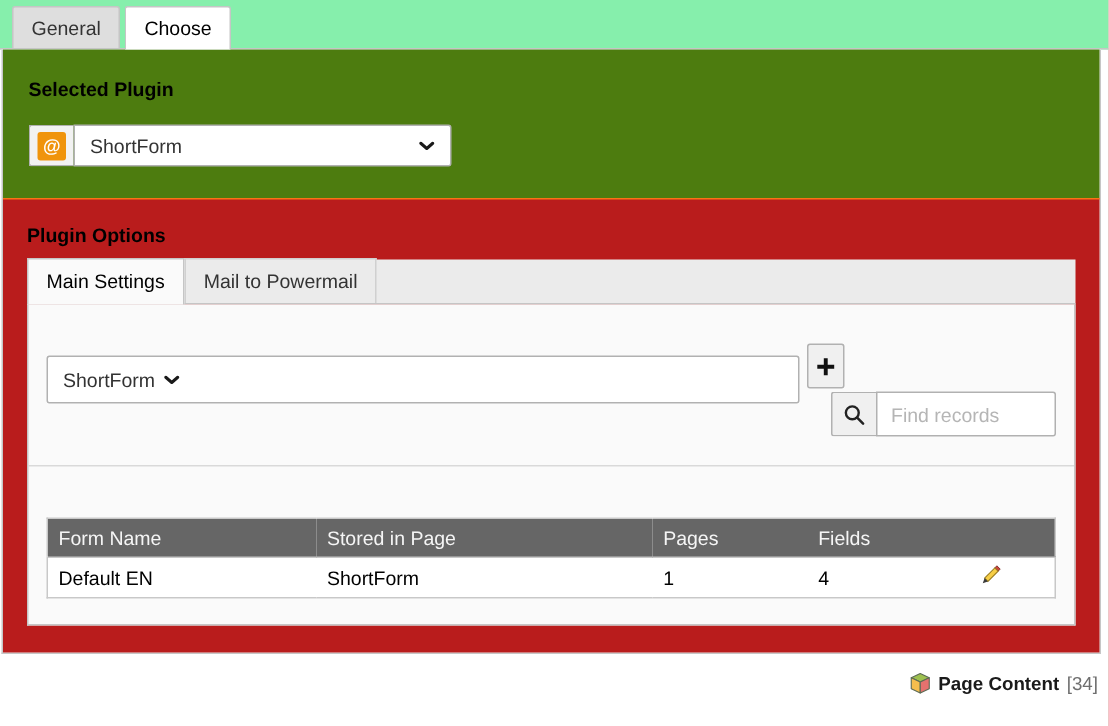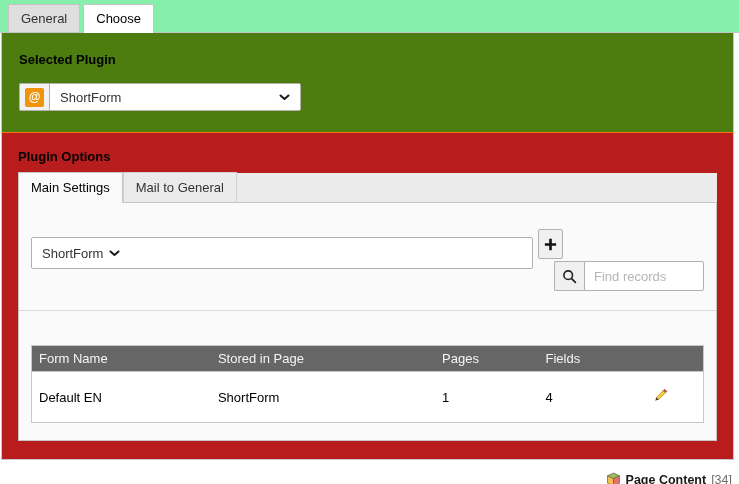--- a/index.html
+++ b/index.html
@@ -175,21 +175,21 @@
     color: #f5f5f5;
     font-weight: normal;
     text-align: left;
     font-size: 13px;
     padding: 5px 7px;
     height: 25px;
   }
   table.records td {
     color: #000;
     font-size: 13px;
-    padding: 16px 7px;
+    padding: 4px 7px;
     height: 26px;
     border-top: 1px solid #c8c8c8;
     background: #fff;
   }
   .col-form { width: 181px; margin-left: 32px; }
   .col-page { width: 226px; }
   .col-pages { width: 104px; }
   .col-fields { width: 100px; }
   .col-edit { width: 66px; }
   .edit-btn { display: inline-flex; cursor: pointer; margin-left: 8px; }
@@ -231,21 +231,21 @@
         </svg>
       </div>
     </div>
   </div>
 
   <div class="fieldset-options">
     <div class="section-label">Plugin Options</div>
 
     <div class="inner-tabbar">
       <div class="inner-tab active">Main Settings</div>
-      <div class="inner-tab">Mail to General</div>
+      <div class="inner-tab">Mail to Powermail</div>
     </div>
 
     <div class="inner-panel">
       <div class="inner-top">
 
         <div class="form-row">
           <div class="big-select">
             <span class="grow">ShortForm</span>
             <svg class="chev" width="11" height="7" viewBox="0 0 11 7">
               <path d="M1.5 1.5 L5.5 5 L9.5 1.5" fill="none" stroke="#1a1a1a" stroke-width="2" stroke-linecap="round" stroke-linejoin="round"></path>

